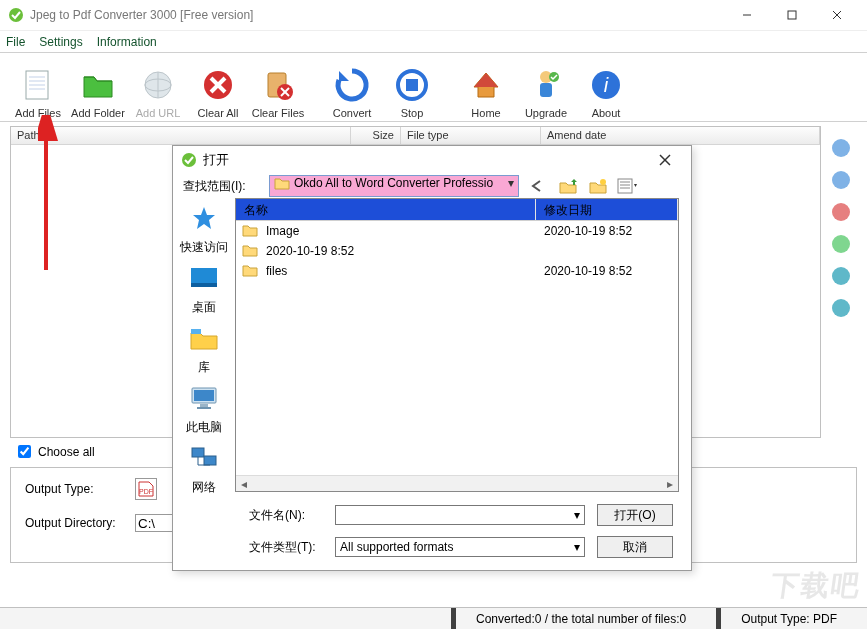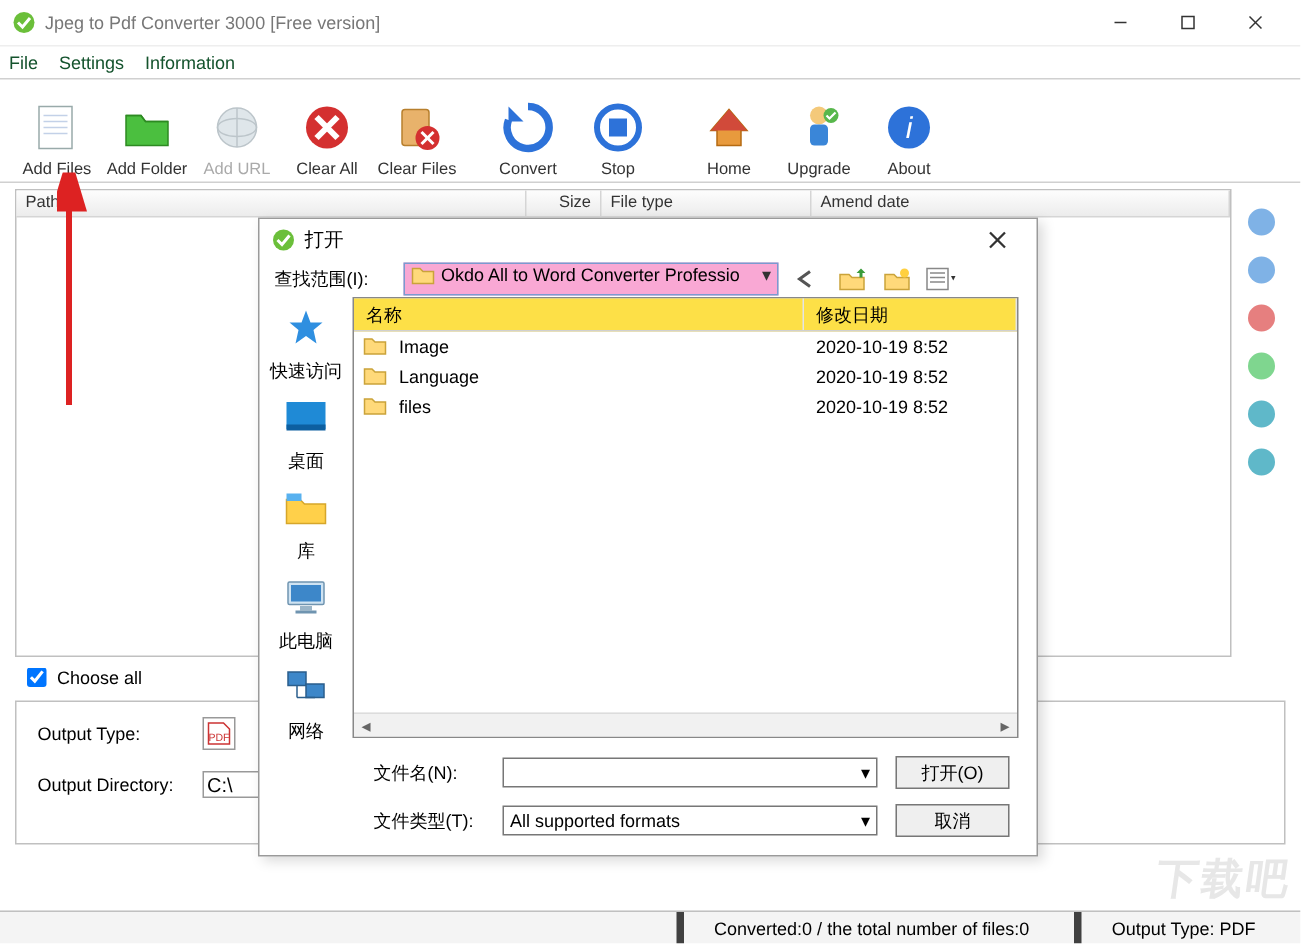--- a/index.html
+++ b/index.html
@@ -58,21 +58,21 @@
 .look-combo .fico { width:16px; height:16px; margin-right:4px; }
 .look-combo .arrow { margin-left:auto; color:#333; }
 .dlgtoolbar .navico { width:22px; height:22px; display:flex; align-items:center; justify-content:center; cursor:pointer; }
 
 .dlgbody { flex:1; display:flex; border-bottom: 0; }
 .places { width: 62px; display:flex; flex-direction:column; align-items:center; gap:4px; padding-top:4px; font-size:12px; }
 .place { display:flex; flex-direction:column; align-items:center; gap:7px; cursor:pointer; width:100%; padding:2px 0; }
 .place .pico { width:32px; height:28px; display:flex; align-items:center; justify-content:center; }
 
 .filearea { flex:1; border:1px solid #888; margin: 0 12px 6px 0; display:flex; flex-direction:column; font-size:12px; background:#fff; }
-.filehead { height:22px; display:flex; border-bottom:1px solid #d0d0d0; background:#fde047; }
+.filehead { height:22px; display:flex; border-bottom:1px solid #d0d0d0; background:#1d4ed8; }
 .fhcol { padding:3px 8px; border-right:1px solid #e4e4e4; }
 .filerows { flex:1; overflow:auto; }
 .frow { display:flex; height:20px; align-items:center; }
 .frow .fico { width:18px; height:16px; margin:0 6px 0 6px; }
 .frow .fname { width: 278px; }
 .frow .fdate { }
 .filearea .hscroll { height:16px; background:#f1f1f1; border-top:1px solid #dcdcdc; display:flex; align-items:center; }
 .hscroll .ar { width:16px; text-align:center; color:#666; }
 
 .dlgbottom { padding: 6px 12px 12px 76px; display:flex; flex-direction:column; gap:10px; font-size:12px; }
@@ -408,21 +408,20 @@
             </span>
           <span class="fname">Image</span>
           <span class="fdate">2020-10-19 8:52</span>
         </div>
         <div class="frow">
           <span class="fico">
               <svg width="16" height="14">
                 <path d="M1 3h5l2 2h7v8H1z" fill="#ffd97a" stroke="#caa33a"></path>
               </svg>
             </span>
-          <span class="fname">Language</span>
           <span class="fdate">2020-10-19 8:52</span>
         </div>
         <div class="frow">
           <span class="fico">
               <svg width="16" height="14">
                 <path d="M1 3h5l2 2h7v8H1z" fill="#ffd97a" stroke="#caa33a"></path>
               </svg>
             </span>
           <span class="fname">files</span>
           <span class="fdate">2020-10-19 8:52</span>

